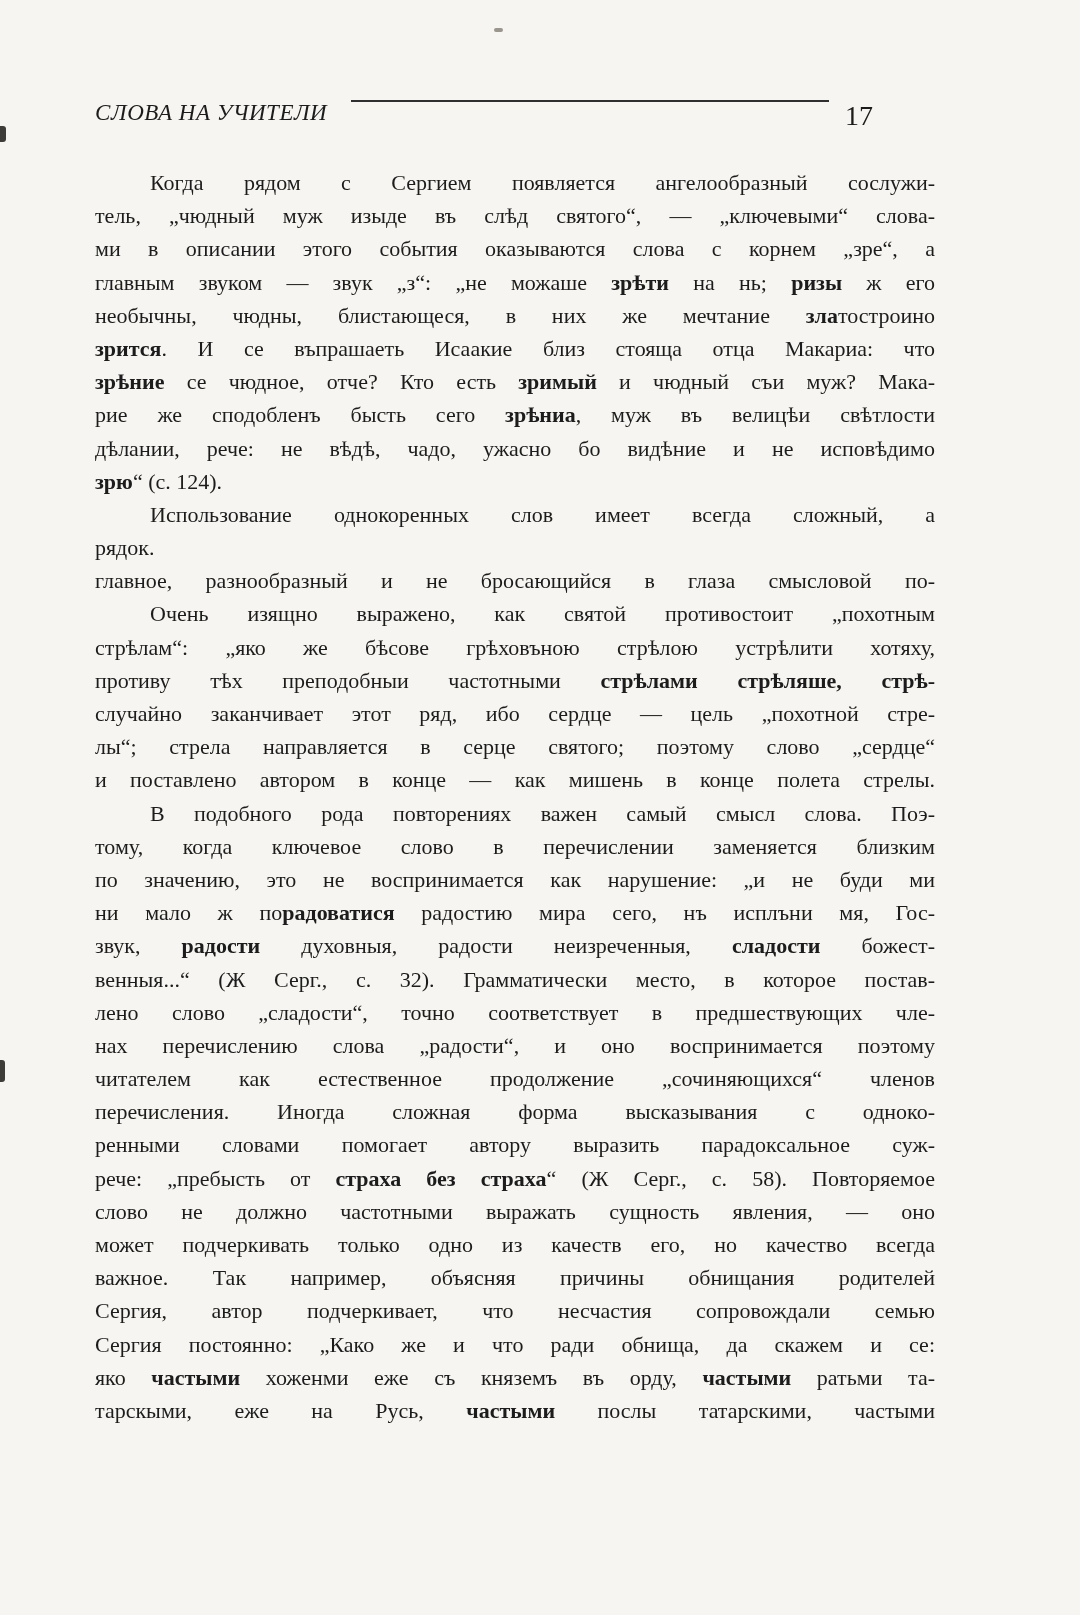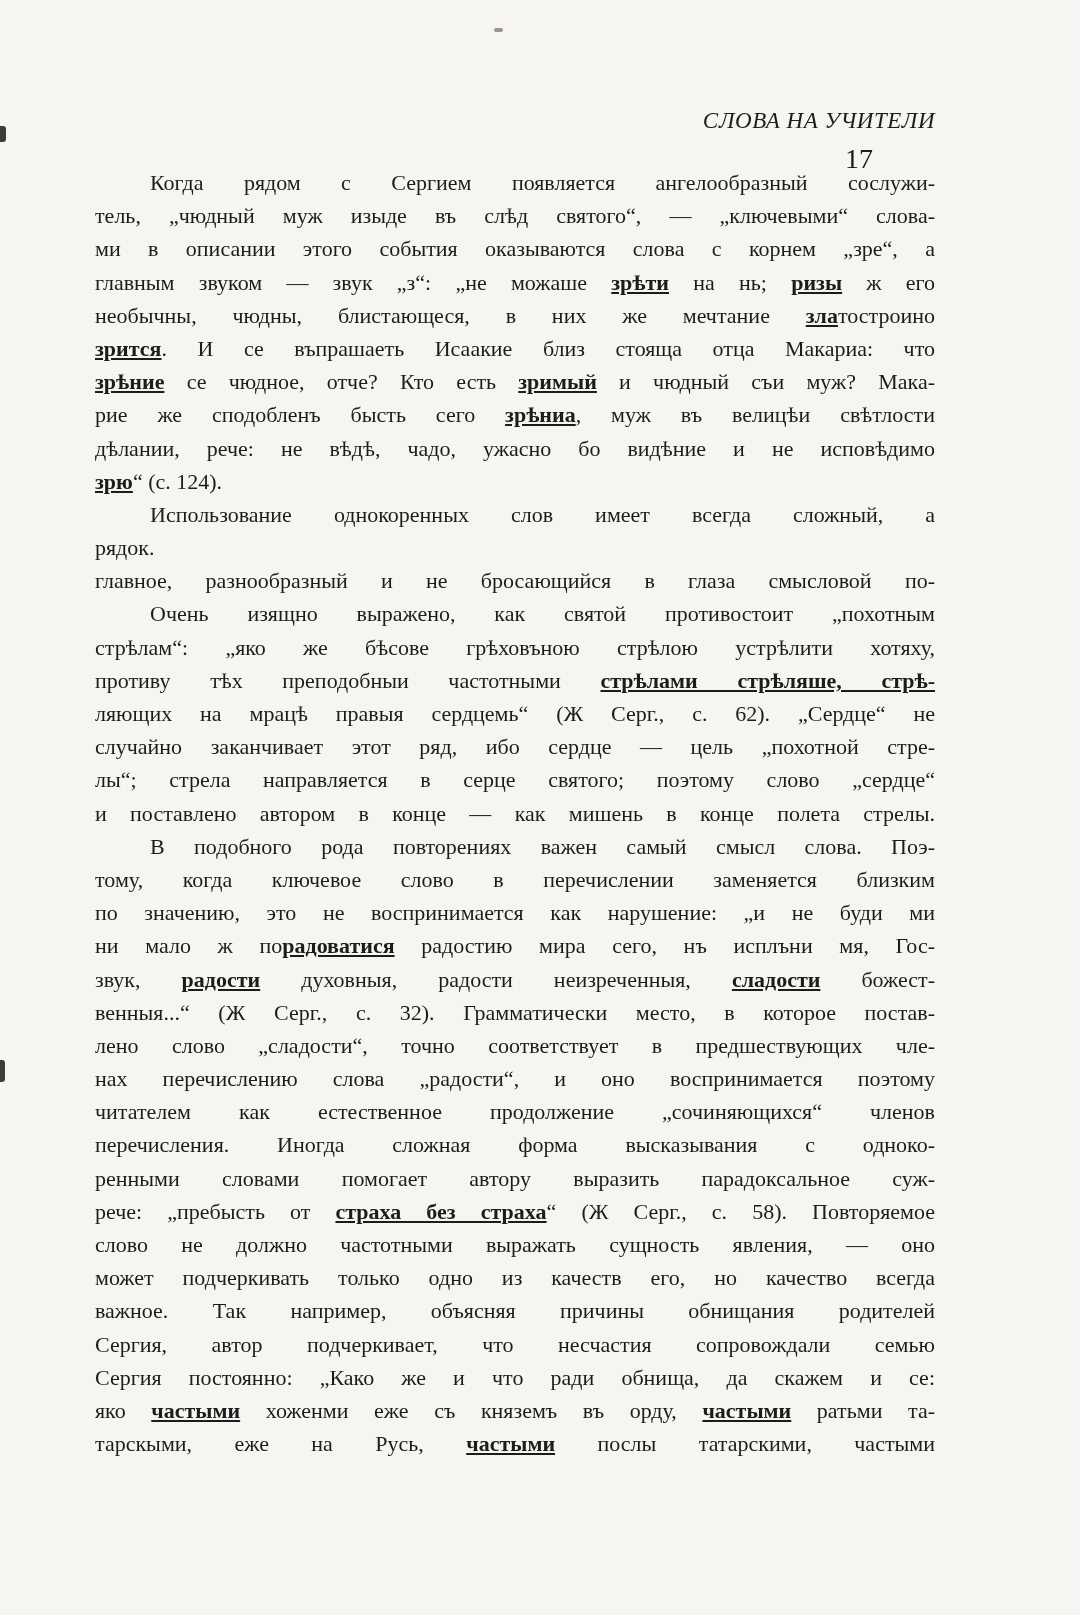--- a/index.html
+++ b/index.html
@@ -12,25 +12,23 @@
     width: 1080px;
     height: 1615px;
     background: #f6f5f1;
     overflow: hidden;
     font-family: "Liberation Serif", "DejaVu Serif", serif;
     color: #1c1c1c;
   }
   .header {
     position: absolute;
     left: 95px;
-    top: 108px;
+    top: 100px;
     width: 840px;
     display: flex;
-    align-items: flex-end;
-    flex-direction: column;
   }
   .running-head {
     font-style: italic;
     font-size: 23px;
     letter-spacing: 0.5px;
     white-space: nowrap;
   }
   .header-rule {
     flex: 1;
     border-bottom: 2px solid #2f2f2f;
@@ -51,21 +49,21 @@
   }
   .paragraph { margin: 0; }
   .line {
     height: 33.2px;
     text-align: justify;
     text-align-last: justify;
     overflow: visible;
   }
   .line.flush { text-align-last: left; }
   .line.indent { text-indent: 55px; }
-  .b { font-weight: bold; text-decoration: underline; }
+  .b { font-weight: bold; }
   .artifact {
     position: absolute;
     background: #3e3c38;
   }
   .artifact.a1 { left: 0; top: 126px; width: 6px; height: 16px; border-radius: 0 3px 3px 0; }
   .artifact.a2 { left: 0; top: 1060px; width: 5px; height: 22px; border-radius: 0 3px 3px 0; }
   .artifact.a3 { left: 494px; top: 28px; width: 9px; height: 4px; background: #9a968e; border-radius: 2px; }
 </style>
 </head>
 <body>
@@ -97,21 +95,20 @@
       </div>
       <div class="paragraph">
         <div class="line indent"><span>Использование однокоренных слов имеет всегда сложный, а</span></div>
         <div class="line flush"><span>рядок.</span></div>
         <div class="line"><span>главное, разнообразный и не бросающийся в глаза смысловой по-</span></div>
       </div>
       <div class="paragraph">
         <div class="line indent"><span>Очень изящно выражено, как святой противостоит „похотным</span></div>
         <div class="line"><span>стрѣлам“: „яко же бѣсове грѣховъною стрѣлою устрѣлити хотяху,</span></div>
         <div class="line"><span>противу тѣх преподобныи частотными </span><span class="b">стрѣлами стрѣляше, стрѣ-</span></div>
-        <div class="line"><span>ляющих на мрацѣ правыя сердцемь“ (Ж Серг., с. 62). „Сердце“ не</span></div>
         <div class="line"><span>случайно заканчивает этот ряд, ибо сердце — цель „похотной стре-</span></div>
         <div class="line"><span>лы“; стрела направляется в серце святого; поэтому слово „сердце“</span></div>
         <div class="line"><span>и поставлено автором в конце — как мишень в конце полета стрелы.</span></div>
       </div>
       <div class="paragraph">
         <div class="line indent"><span>В подобного рода повторениях важен самый смысл слова. Поэ-</span></div>
         <div class="line"><span>тому, когда ключевое слово в перечислении заменяется близким</span></div>
         <div class="line"><span>по значению, это не воспринимается как нарушение: „и не буди ми</span></div>
         <div class="line"><span>ни мало ж по</span><span class="b">радоватися</span><span> радостию мира сего, нъ исплъни мя, Гос-</span></div>
         <div class="line"><span>звук, </span><span class="b">радости</span><span> духовныя, радости неизреченныя, </span><span class="b">сладости</span><span> божест-</span></div>

